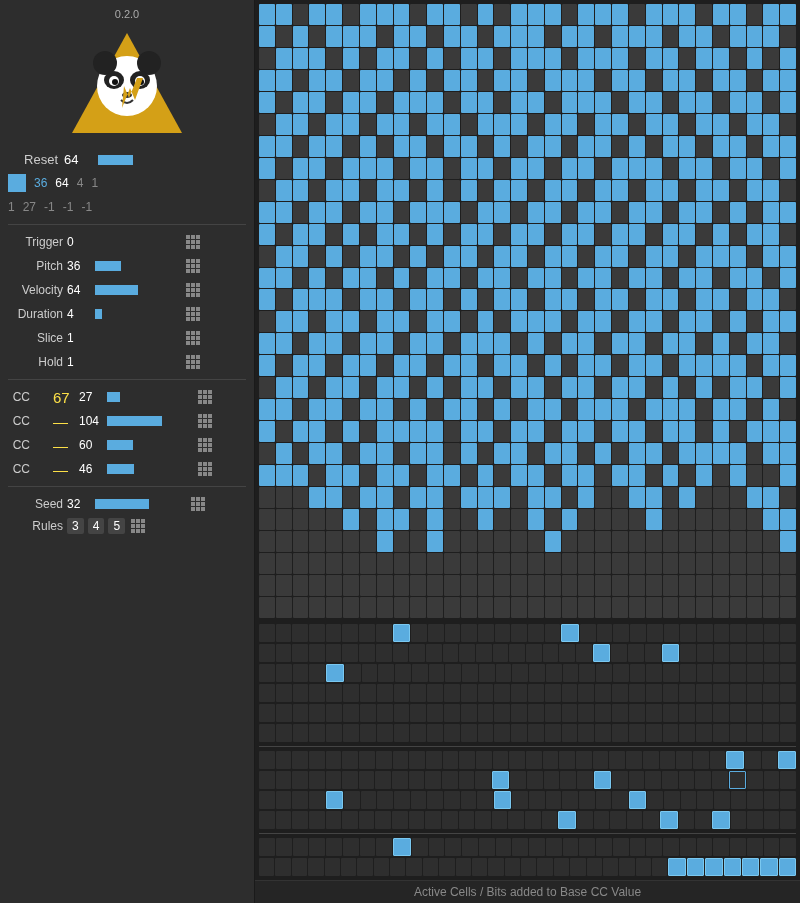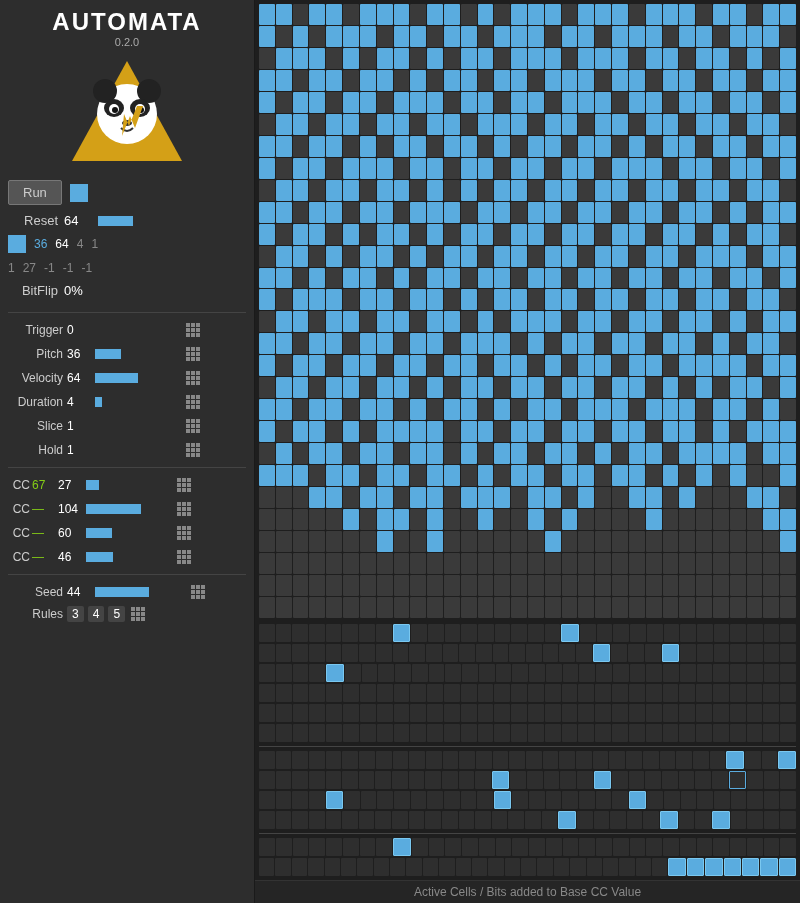--- a/index.html
+++ b/index.html
@@ -233,23 +233,24 @@
 
     .cc-label {
       color: #cccccc;
       font-size: 12px;
       width: 22px;
       text-align: right;
       margin-right: 2px;
     }
 
     .cc-num {
-      color: #84cc16;
-      font-size: 12px;
+      color: #fde047;
+      font-size: 15px;
       width: 26px;
+      margin-left: 21px;
     }
 
     .cc-value {
       color: #ffffff;
       font-size: 12px;
       width: 28px;
     }
 
     .seed-row {
       display: flex;
@@ -295,21 +296,20 @@
     }
   </style>
 </head>
 <body>
 
 <div class="main-container">
 
   <div class="left-panel">
 
     <div class="title-area">
-      <div class="title-text">AUTOMATA</div>
       <div class="version-text">0.2.0</div>
     </div>
 
     <div class="logo-area">
       <svg class="panda-logo" viewBox="0 0 120 120">
 
         <polygon points="60,5 115,105 5,105" fill="#d4a017"></polygon>
 
         <circle cx="60" cy="58" r="30" fill="white"></circle>
 
@@ -326,24 +326,20 @@
 
         <ellipse cx="60" cy="67" rx="5" ry="3" fill="#333"></ellipse>
 
         <path d="M54,72 Q60,78 66,72" stroke="#333" stroke-width="2" fill="none"></path>
 
         <polygon points="55,80 63,60 68,72 76,50 70,50 62,70 57,58" fill="#d4a017"></polygon>
       </svg>
     </div>
 
 
-    <div class="run-section">
-      <button class="run-button">Run</button>
-      <div class="run-indicator"></div>
-    </div>
 
     <div class="param-row">
       <span class="param-label">Reset</span>
       <span class="param-value">64</span>
       <div class="mini-slider" style="width:35px"></div>
     </div>
 
     <div class="grid-values">
       <div class="grid-indicator"></div>
       <span class="grid-val-blue">36</span>
@@ -352,24 +348,20 @@
       <span class="grid-val-gray">1</span>
     </div>
     <div class="grid-values">
       <span class="grid-val-gray">1</span>
       <span class="grid-val-gray">27</span>
       <span class="grid-val-gray">-1</span>
       <span class="grid-val-gray">-1</span>
       <span class="grid-val-gray">-1</span>
     </div>
 
-    <div class="bitflip-row">
-      <span class="bitflip-label">BitFlip</span>
-      <span class="bitflip-value">0%</span>
-    </div>
 
     <div class="divider"></div>
 
     <div class="seq-section">
 
       <div class="seq-row">
         <span class="seq-label">Trigger</span>
         <span class="seq-value">0</span>
         <div class="seq-slider-container">
           <div class="seq-slider-fill" style="width:0%"></div>
@@ -585,21 +577,21 @@
               <rect x="11" y="11" width="4" height="4"></rect>
             </svg>
         </div>
       </div>
     </div>
 
     <div class="divider"></div>
 
     <div class="seed-row">
       <span class="seq-label">Seed</span>
-      <span class="seq-value">44</span>
+      <span class="seq-value">32</span>
       <div class="seq-slider-container" style="width:90px">
         <div class="seq-slider-fill" style="width:60%"></div>
       </div>
       <div class="seq-grid-icon">
         <svg viewBox="0 0 16 16" fill="#888">
             <rect x="1" y="1" width="4" height="4"></rect>
             <rect x="6" y="1" width="4" height="4"></rect>
             <rect x="11" y="1" width="4" height="4"></rect>
             <rect x="1" y="6" width="4" height="4"></rect>
             <rect x="6" y="6" width="4" height="4"></rect>

